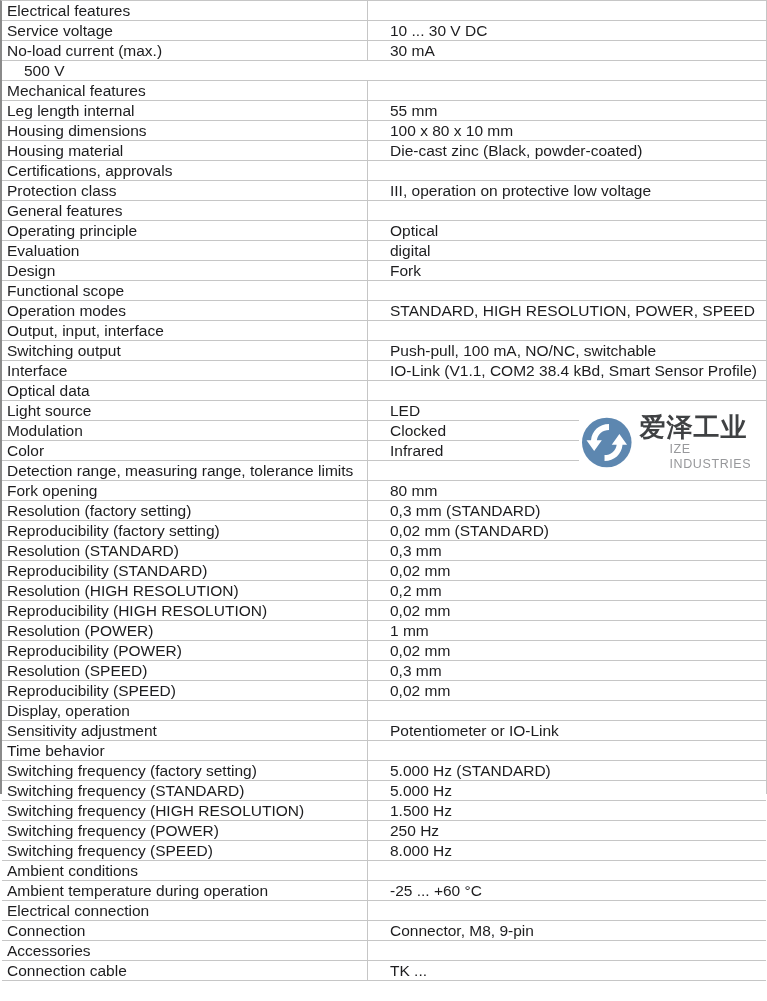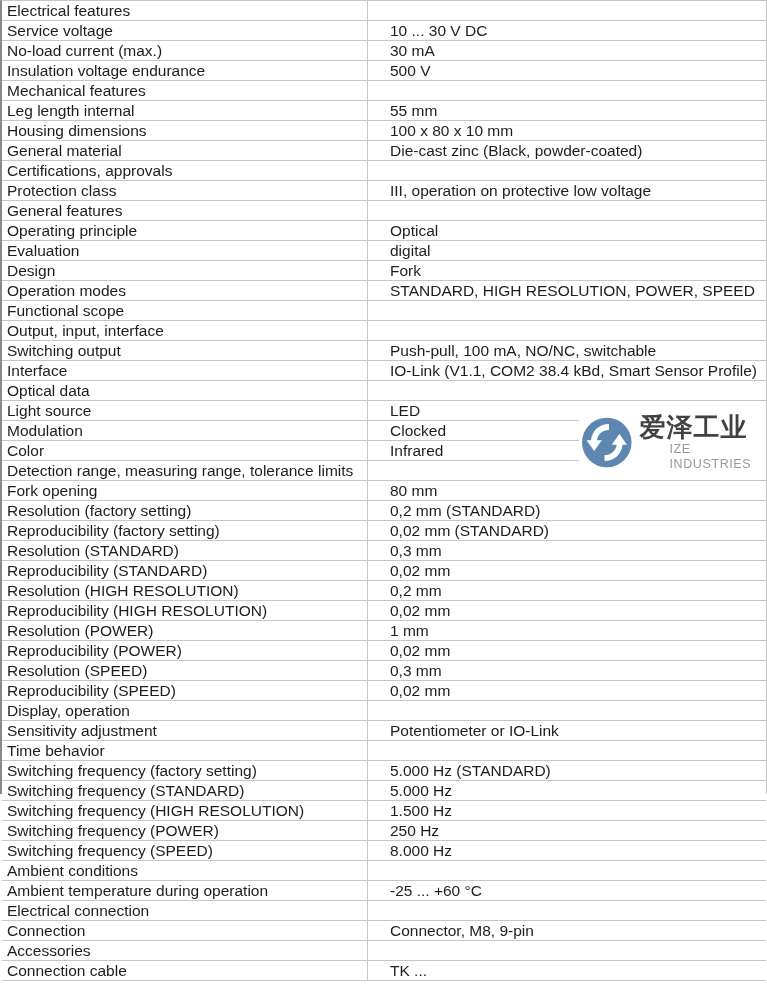--- a/index.html
+++ b/index.html
@@ -94,37 +94,36 @@
       </div>
       <div class="row">
         <div class="cell label">Service voltage</div>
         <div class="cell value">10 ... 30 V DC</div>
       </div>
       <div class="row">
         <div class="cell label">No-load current (max.)</div>
         <div class="cell value">30 mA</div>
       </div>
       <div class="row">
-        <div class="cell label">Insulation voltage endurance</div>
         <div class="cell value">500 V</div>
       </div>
       <div class="row">
         <div class="cell label">Mechanical features</div>
         <div class="cell value"></div>
       </div>
       <div class="row">
         <div class="cell label">Leg length internal</div>
         <div class="cell value">55 mm</div>
       </div>
       <div class="row">
         <div class="cell label">Housing dimensions</div>
         <div class="cell value">100 x 80 x 10 mm</div>
       </div>
       <div class="row">
-        <div class="cell label">General material</div>
+        <div class="cell label">Housing material</div>
         <div class="cell value">Die-cast zinc (Black, powder-coated)</div>
       </div>
       <div class="row">
         <div class="cell label">Certifications, approvals</div>
         <div class="cell value"></div>
       </div>
       <div class="row">
         <div class="cell label">Protection class</div>
         <div class="cell value">III, operation on protective low voltage</div>
       </div>
@@ -138,28 +137,28 @@
       </div>
       <div class="row">
         <div class="cell label">Evaluation</div>
         <div class="cell value">digital</div>
       </div>
       <div class="row">
         <div class="cell label">Design</div>
         <div class="cell value">Fork</div>
       </div>
       <div class="row">
+        <div class="cell label">Functional scope</div>
+        <div class="cell value"></div>
+      </div>
+      <div class="row">
         <div class="cell label">Operation modes</div>
         <div class="cell value">STANDARD, HIGH RESOLUTION, POWER, SPEED</div>
       </div>
       <div class="row">
-        <div class="cell label">Functional scope</div>
-        <div class="cell value"></div>
-      </div>
-      <div class="row">
         <div class="cell label">Output, input, interface</div>
         <div class="cell value"></div>
       </div>
       <div class="row">
         <div class="cell label">Switching output</div>
         <div class="cell value">Push-pull, 100 mA, NO/NC, switchable</div>
       </div>
       <div class="row">
         <div class="cell label">Interface</div>
         <div class="cell value">IO-Link (V1.1, COM2 38.4 kBd, Smart Sensor Profile)</div>
@@ -183,21 +182,21 @@
       <div class="row">
         <div class="cell label">Detection range, measuring range, tolerance limits</div>
         <div class="cell value"></div>
       </div>
       <div class="row">
         <div class="cell label">Fork opening</div>
         <div class="cell value">80 mm</div>
       </div>
       <div class="row">
         <div class="cell label">Resolution (factory setting)</div>
-        <div class="cell value">0,2 mm (STANDARD)</div>
+        <div class="cell value">0,3 mm (STANDARD)</div>
       </div>
       <div class="row">
         <div class="cell label">Reproducibility (factory setting)</div>
         <div class="cell value">0,02 mm (STANDARD)</div>
       </div>
       <div class="row">
         <div class="cell label">Resolution (STANDARD)</div>
         <div class="cell value">0,3 mm</div>
       </div>
       <div class="row">

